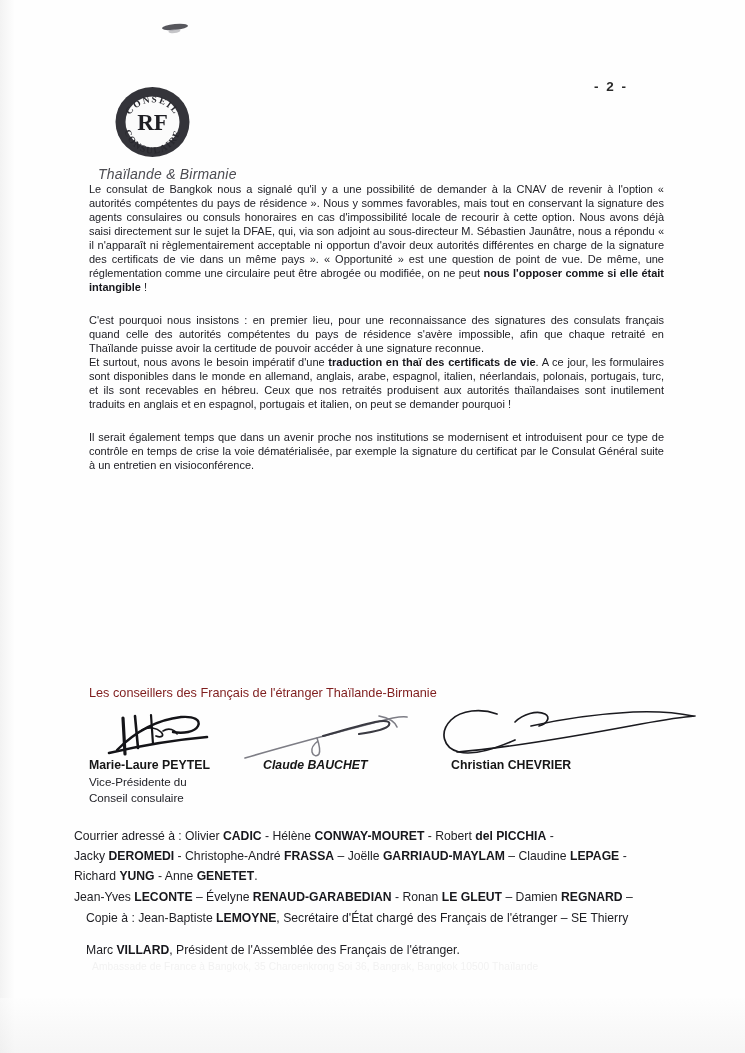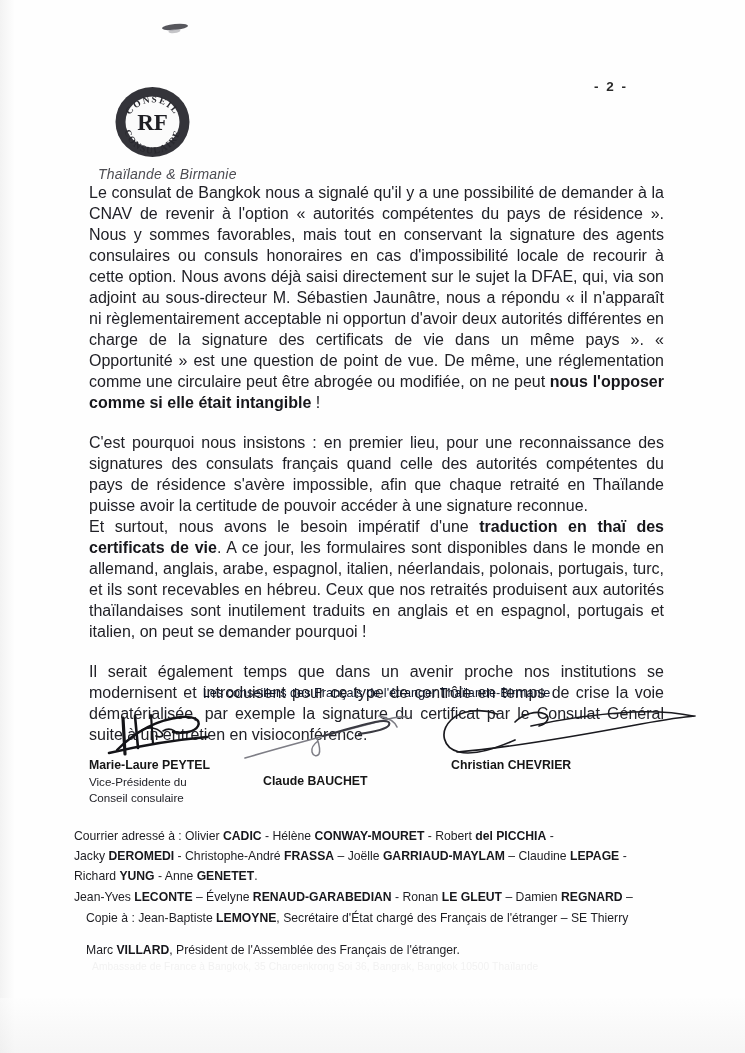--- a/index.html
+++ b/index.html
@@ -86,41 +86,40 @@
     color: #4c4c52;
     letter-spacing: .2px;
   }
 
   
   .body-text {
     position: absolute;
     left: 89px;
     top: 182px;
     width: 575px;
-    font-size: 16px;
-    line-height: 21px;
+    font-size: 11px;
+    line-height: 14px;
     text-align: justify;
     color: #212127;
   }
   .body-text p {
     margin: 0;
     text-align: justify;
   }
   .para-gap { height: 19px; }
   b, strong { font-weight: bold; color: #17171c; }
 
   .closing-line {
     position: absolute;
     left: 89px;
     top: 684px;
     width: 575px;
     font-size: 12.7px;
     line-height: 19px;
-    color: #0f172a;
-    text-align: center;
+    color: #7f1d1d;
   }
 
   
   .sig-area {
     position: absolute;
     left: 89px;
     top: 700px;
     width: 600px;
     height: 115px;
   }
@@ -245,21 +244,21 @@
       <div class="sig-ink" style="left:0px; top:6px;">
         <svg width="210" height="56" viewBox="0 0 210 56">
           <g fill="none" stroke="#7d7d85" stroke-linecap="round" stroke-linejoin="round">
             <path d="M6,52 C40,42 92,28 138,16 C152,12 162,10 168,11" stroke-width="1.7"></path>
             <path d="M84,30 C98,26 118,20 136,16 C146,14 152,15 150,19 C148,23 134,26 120,28" stroke-width="2.1" stroke="#3a3a42"></path>
             <path d="M140,10 C150,12 156,16 158,21" stroke-width="1.6"></path>
             <path d="M78,32 C80,38 82,44 80,48 C78,51 74,50 73,46 C72,42 75,38 79,35" stroke-width="1.5"></path>
           </g>
         </svg>
       </div>
-      <div class="sig-name" style="left:24px; top:74px;">Claude BAUCHET</div>
+      <div class="sig-name" style="left:24px; top:58px;font-style:italic;">Claude BAUCHET</div>
     </div>
 
     <div class="sig-block" style="left:338px;">
       <div class="sig-ink" style="left:0px; top:0px;">
         <svg width="270" height="62" viewBox="0 0 270 62">
           <g fill="none" stroke="#1a1a1f" stroke-linecap="round" stroke-linejoin="round" stroke-width="1.7">
             <path d="M70,14 C54,8 34,10 24,20 C12,32 16,48 32,52 C48,56 70,48 88,40"></path>
             <path d="M88,22 C96,14 110,10 118,14 C124,17 120,24 112,26"></path>
             <path d="M104,26 C130,20 170,14 206,12 C232,11 252,13 266,16"></path>
             <path d="M30,52 C80,48 150,36 214,24 C236,20 254,17 268,16"></path>

